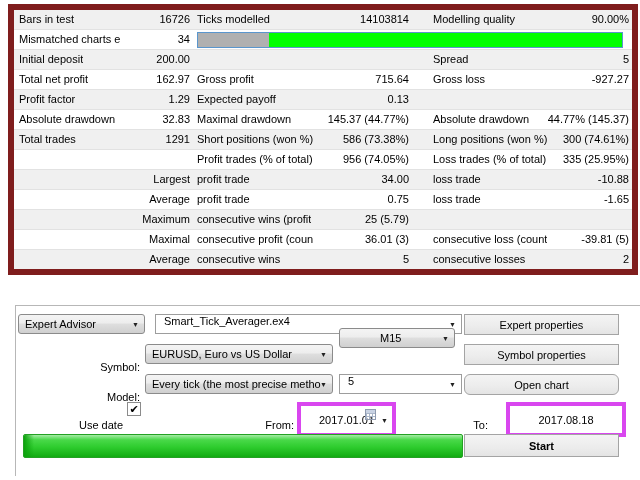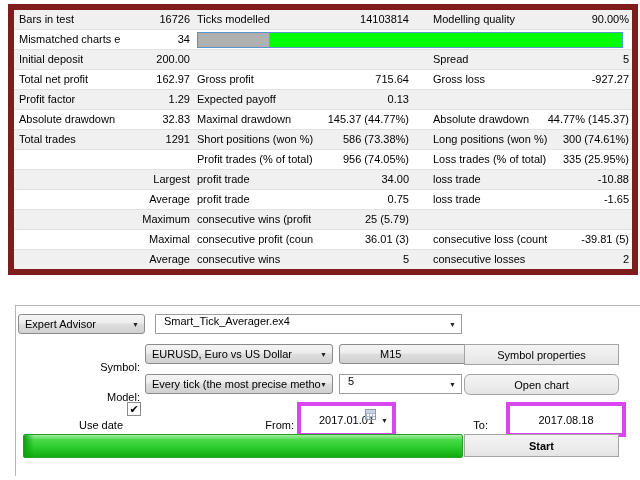--- a/index.html
+++ b/index.html
@@ -296,27 +296,30 @@
 <div id="panel">
 
   <div class="combo3d" style="left:2px;top:8px;width:127px;">
     <span>Expert Advisor</span>
     <span class="arrow">▼</span>
   </div>
   <div class="combowhite" style="left:139px;top:8px;width:307px;">
     <span>Smart_Tick_Averager.ex4</span>
     <span class="arrow">▼</span>
   </div>
+  <div class="pbtn" style="top:8px;">
+    <span>Expert properties</span>
+  </div>
 
   <div class="rlabel" style="left:24px;top:41px;width:100px;">Symbol:</div>
   <div class="combo3d" style="left:129px;top:38px;width:188px;">
     <span>EURUSD, Euro vs US Dollar</span>
     <span class="arrow">▼</span>
   </div>
-  <div class="combo3d" style="left:323px;top:38px;width:139px;padding-left:40px;">
+  <div class="combo3d" style="left:323px;top:22px;width:116px;padding-left:40px;">
     <span>M15</span>
     <span class="arrow">▼</span>
   </div>
   <div class="pbtn" style="top:38px;text-align:center;">
     <span>Symbol properties</span>
   </div>
 
   <div class="rlabel" style="left:24px;top:71px;width:100px;">Model:</div>
   <div class="combo3d" style="left:129px;top:68px;width:188px;">
     <span>Every tick (the most precise metho</span>

